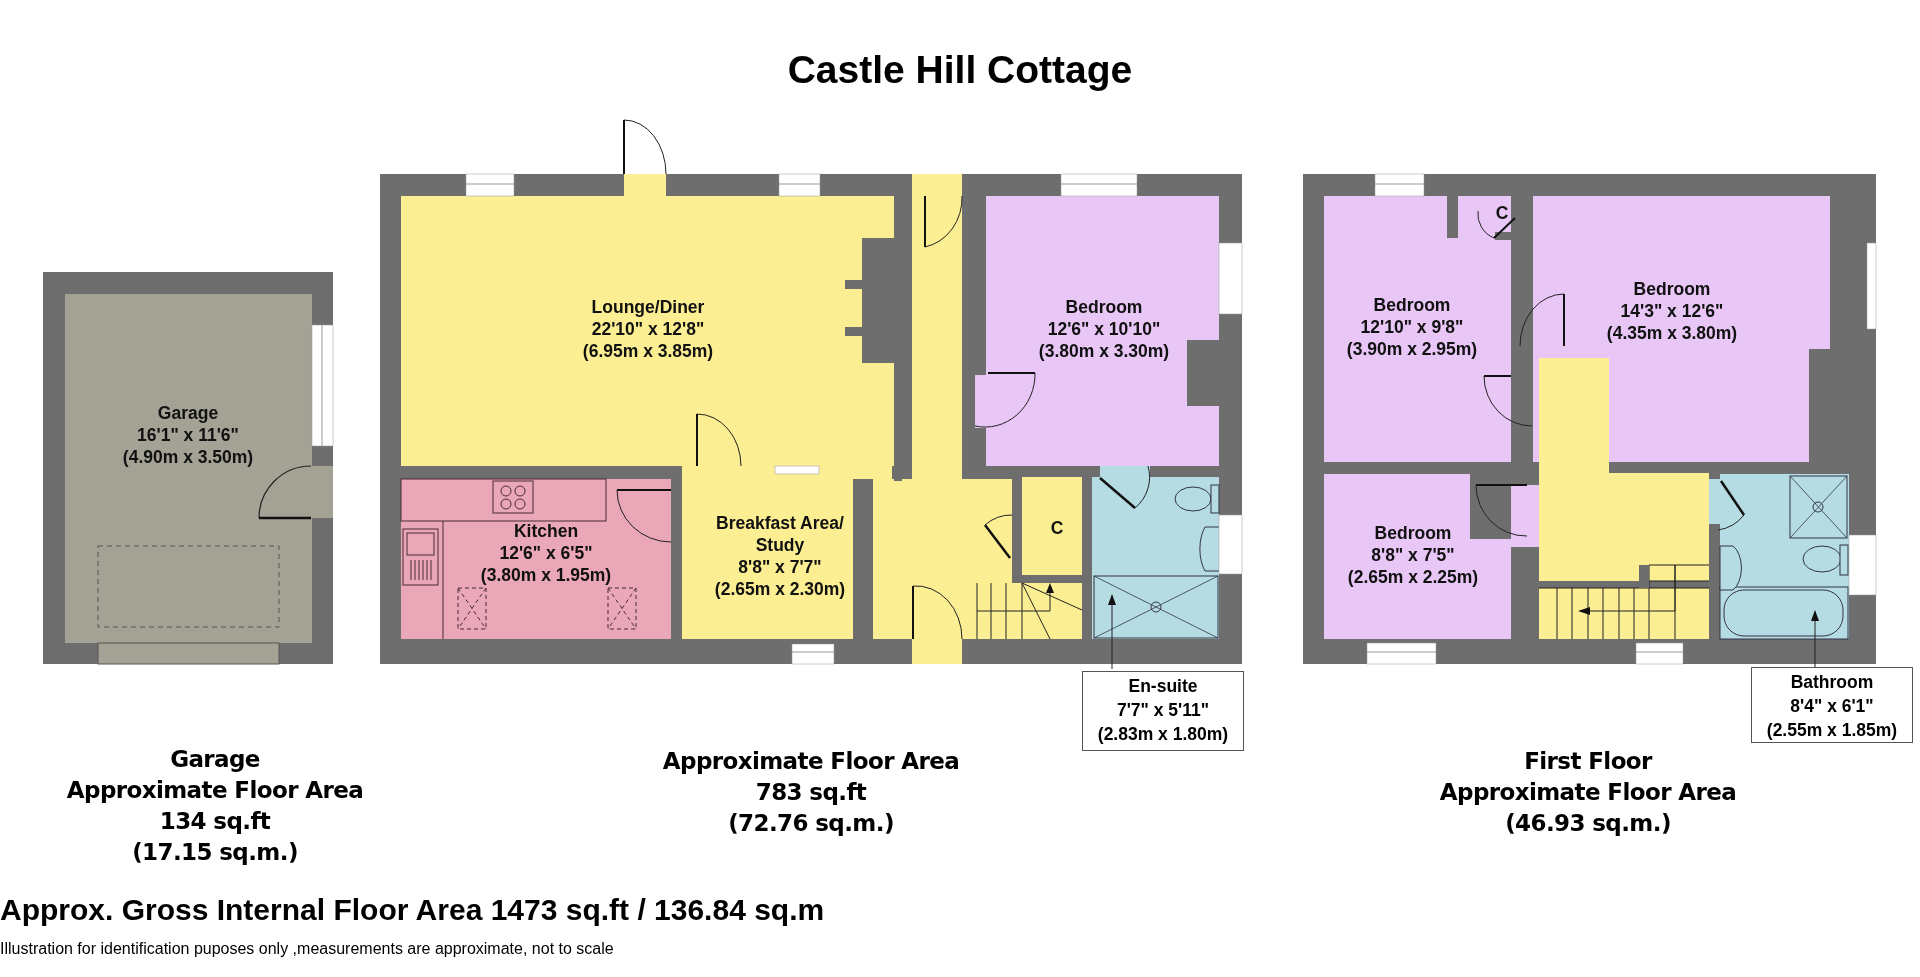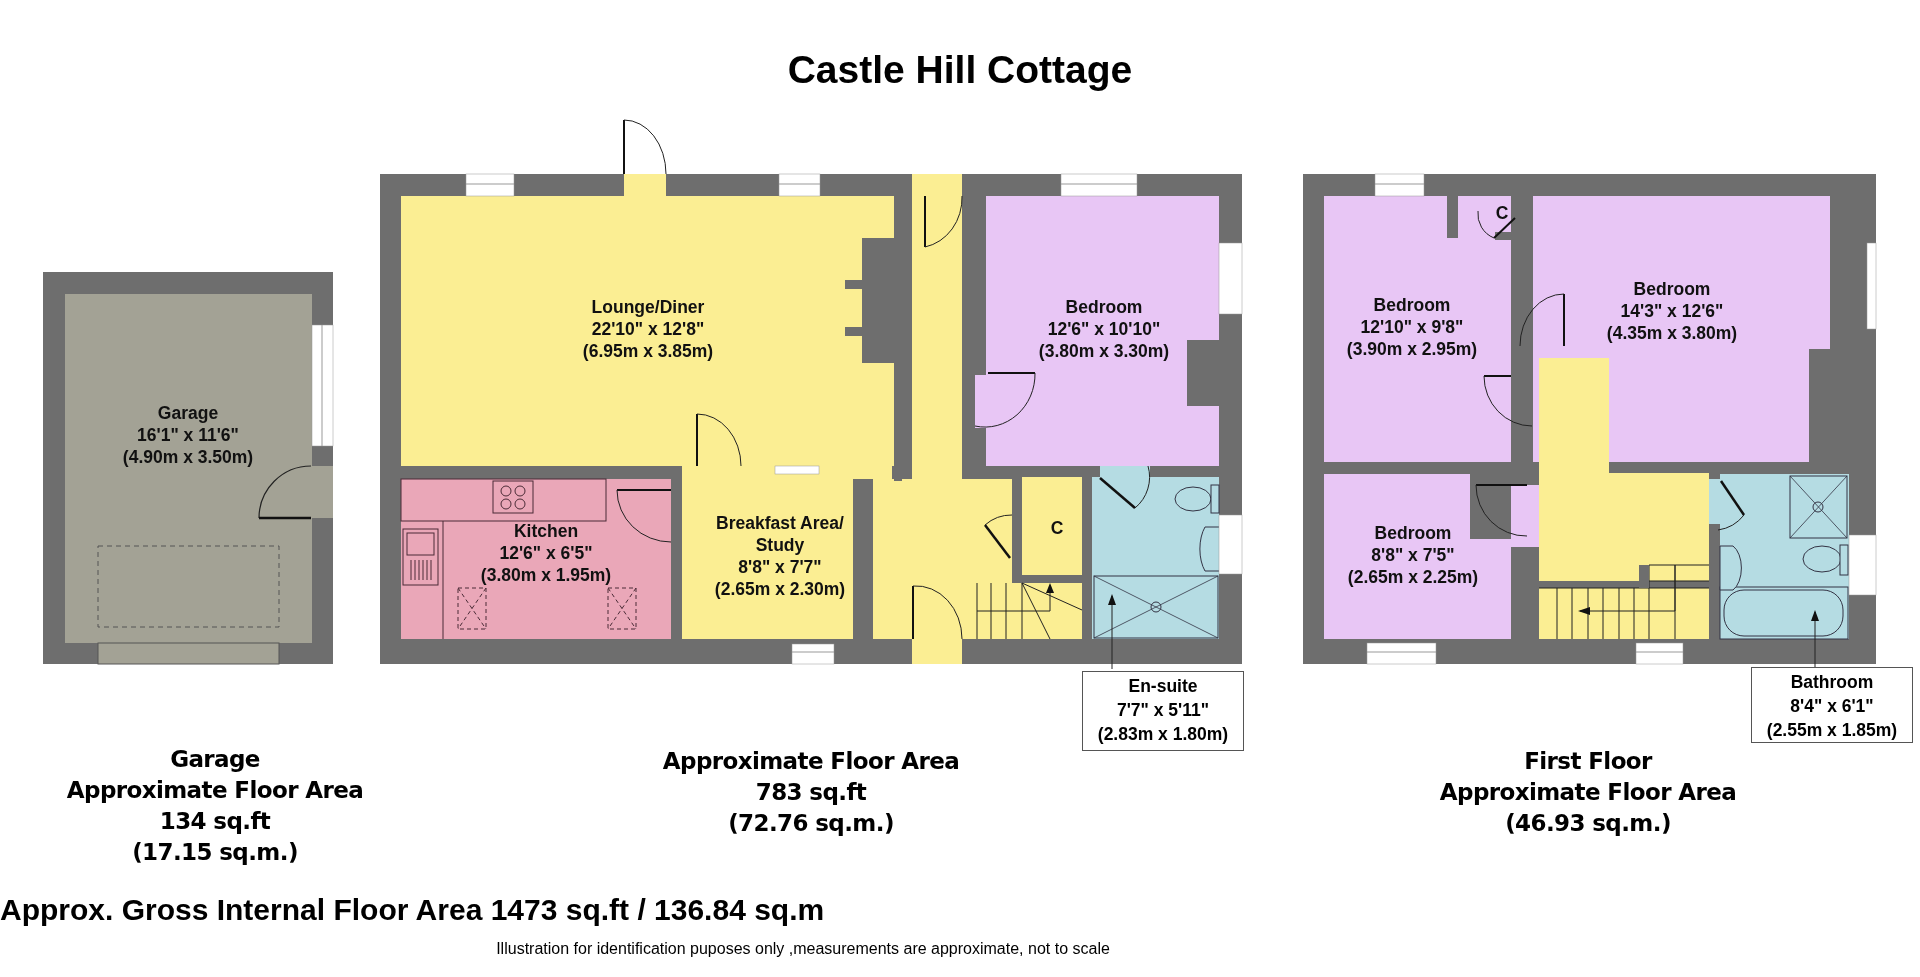--- a/index.html
+++ b/index.html
@@ -6,21 +6,21 @@
   body { width:1920px; height:977px; position:relative; overflow:hidden; font-family:"Liberation Sans", sans-serif; }
   #plan { position:absolute; left:0; top:0; }
   .title { position:absolute; top:18px; left:0; width:1920px; text-align:center; font-size:39px; font-weight:bold; color:#000; font-family:"Liberation Sans", sans-serif;margin-top:30px; }
   .room-label { position:absolute; text-align:center; font-weight:bold; font-size:17.5px; line-height:22px; color:#111; font-family:"Liberation Sans", sans-serif; white-space:nowrap; transform:translateX(-50%); }
   .room-label span { display:block; }
   .callout { position:absolute; border:1px solid #555; background:#fff; text-align:center; font-weight:bold; font-size:17.5px; line-height:24px; padding:2px 4px; box-sizing:border-box; font-family:"Liberation Sans", sans-serif; }
   .callout span { display:block; }
   .area { position:absolute; text-align:center; font-weight:bold; font-size:23px; line-height:31px; transform:translateX(-50%); font-family:"DejaVu Sans", sans-serif; white-space:nowrap; letter-spacing:-0.6px; }
   .area span { display:block; }
   .gross { position:absolute; top:893px; left:0; width:1920px; text-align:left; font-weight:bold; font-size:30px; font-family:"Liberation Sans", sans-serif; }
-  .disclaimer { position:absolute; top:940px; left:0; width:1606px; text-align:center; font-size:16px; font-family:"Liberation Sans", sans-serif; }
+  .disclaimer { position:absolute; top:940px; left:0; width:1606px; text-align:left; font-size:16px; font-family:"Liberation Sans", sans-serif; }
 </style>
 </head>
 <body>
 
 <div class="title">Castle Hill Cottage</div>
 
 <svg id="plan" width="1920" height="977" viewBox="0 0 1920 977">
 
   <g>
     <rect x="43" y="272" width="290" height="392" fill="#6e6e6e"></rect>

